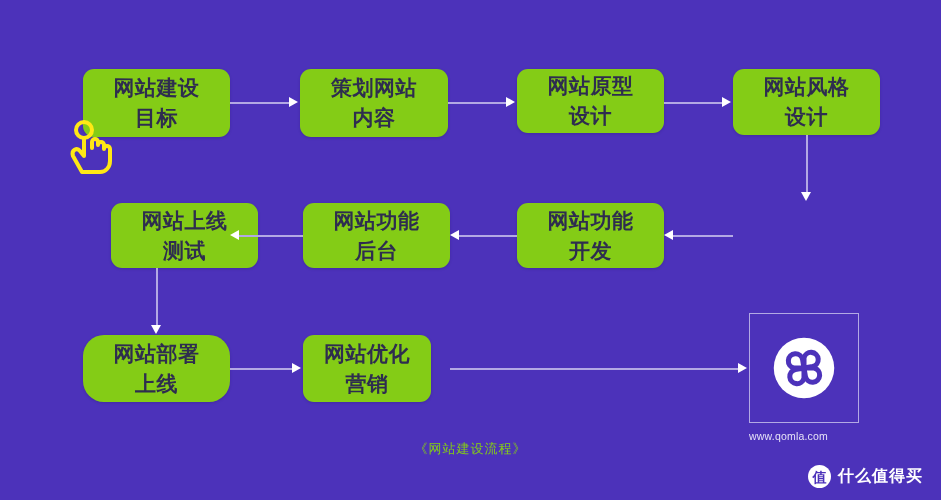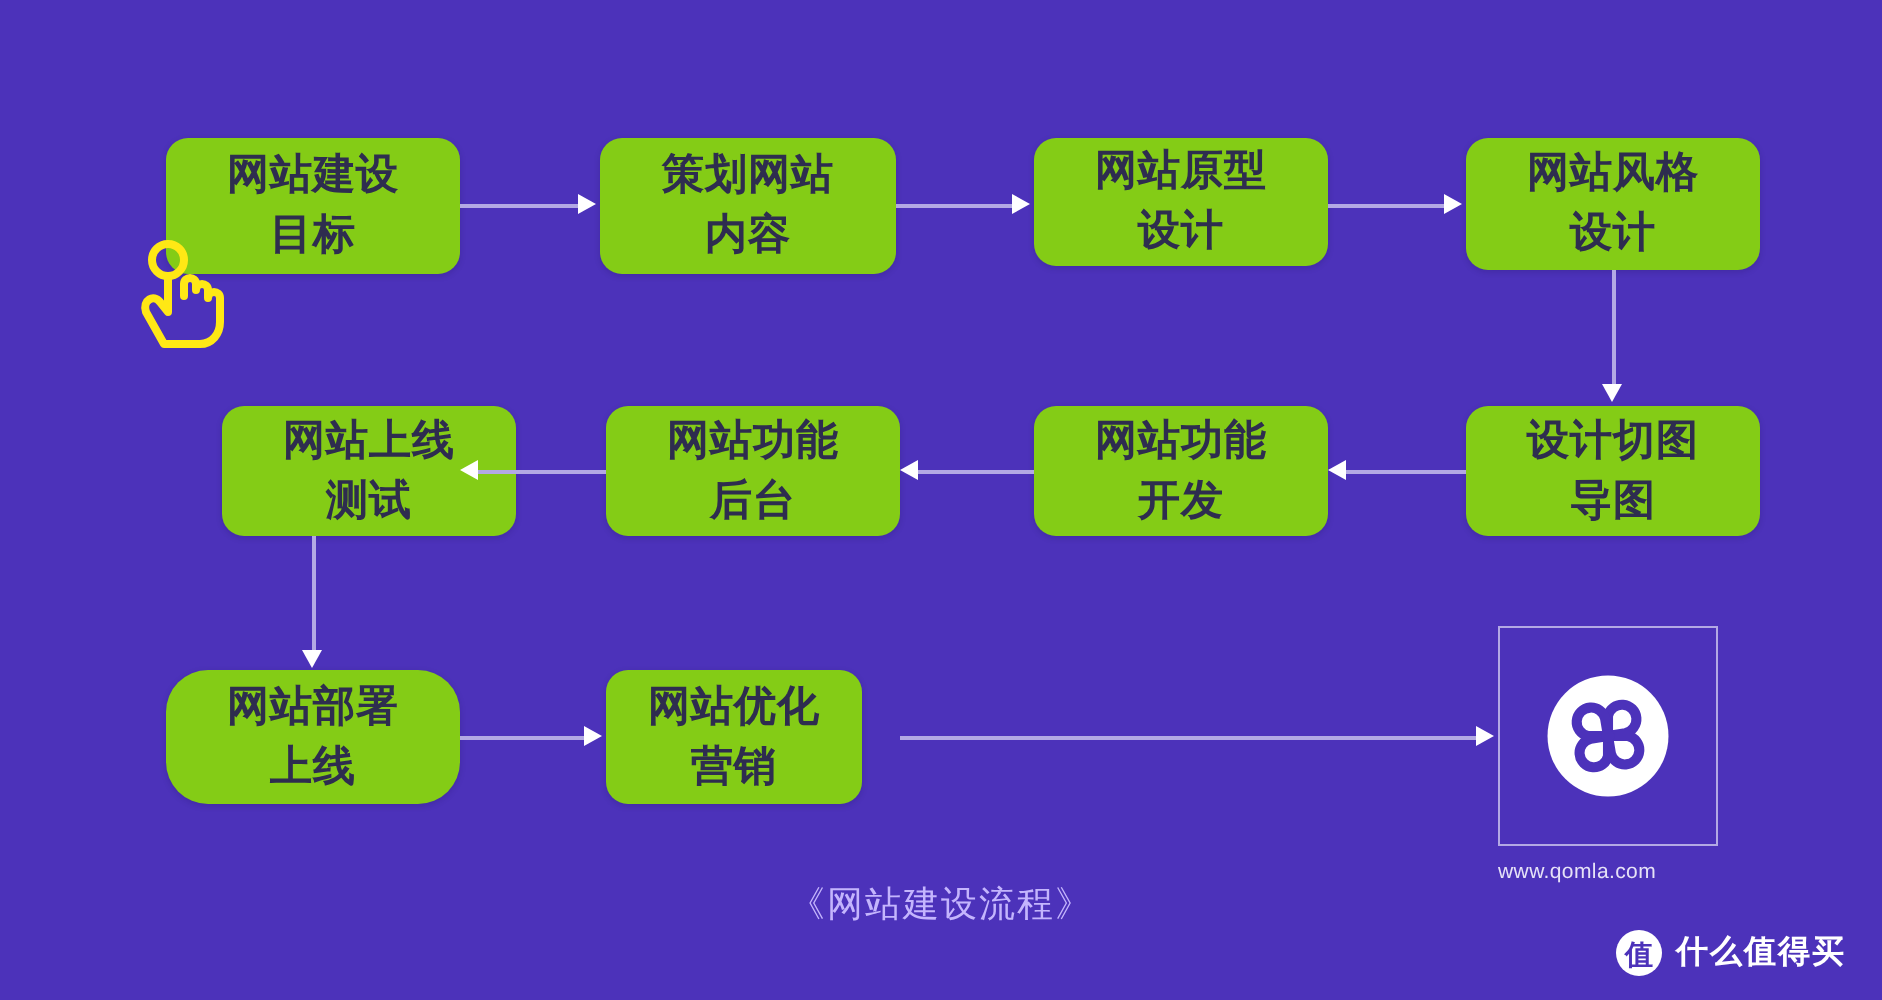--- a/index.html
+++ b/index.html
@@ -47,21 +47,21 @@
     display:flex;align-items:center;justify-content:center;
     box-sizing:border-box;
   }
   #logo-url{
     position:absolute;left:749px;top:430px;width:110px;
     text-align:left;color:#e6e2f7;font-size:10.5px;letter-spacing:.2px;
   }
 
   #caption{
     position:absolute;left:0;top:440px;width:941px;
-    text-align:center;color:#c4b5fd;font-size:18px;letter-spacing:1px;
+    text-align:center;color:#84cc16;font-size:13px;letter-spacing:1px;
   }
 
   
   #tap-cursor{position:absolute;left:66px;top:118px;width:52px;height:58px;}
 
   
   #watermark{
     position:absolute;right:18px;bottom:12px;
     display:flex;align-items:center;gap:7px;
   }
@@ -104,24 +104,20 @@
 
   <div class="conn h" style="left:448px;top:102px;width:61px;"></div>
   <div class="arrow r" style="left:506px;top:97px;"></div>
 
   <div class="conn h" style="left:664px;top:102px;width:61px;"></div>
   <div class="arrow r" style="left:722px;top:97px;"></div>
 
   <div class="conn v" style="left:806px;top:135px;height:60px;"></div>
   <div class="arrow d" style="left:801px;top:192px;"></div>
 
-  <div class="node" style="left:733px;top:203px;width:147px;height:65px;">
-    <span>设计切图</span>
-    <span>导图</span>
-  </div>
 
   <div class="node" style="left:517px;top:203px;width:147px;height:65px;">
     <span>网站功能</span>
     <span>开发</span>
   </div>
 
   <div class="node" style="left:303px;top:203px;width:147px;height:65px;">
     <span>网站功能</span>
     <span>后台</span>
   </div>

